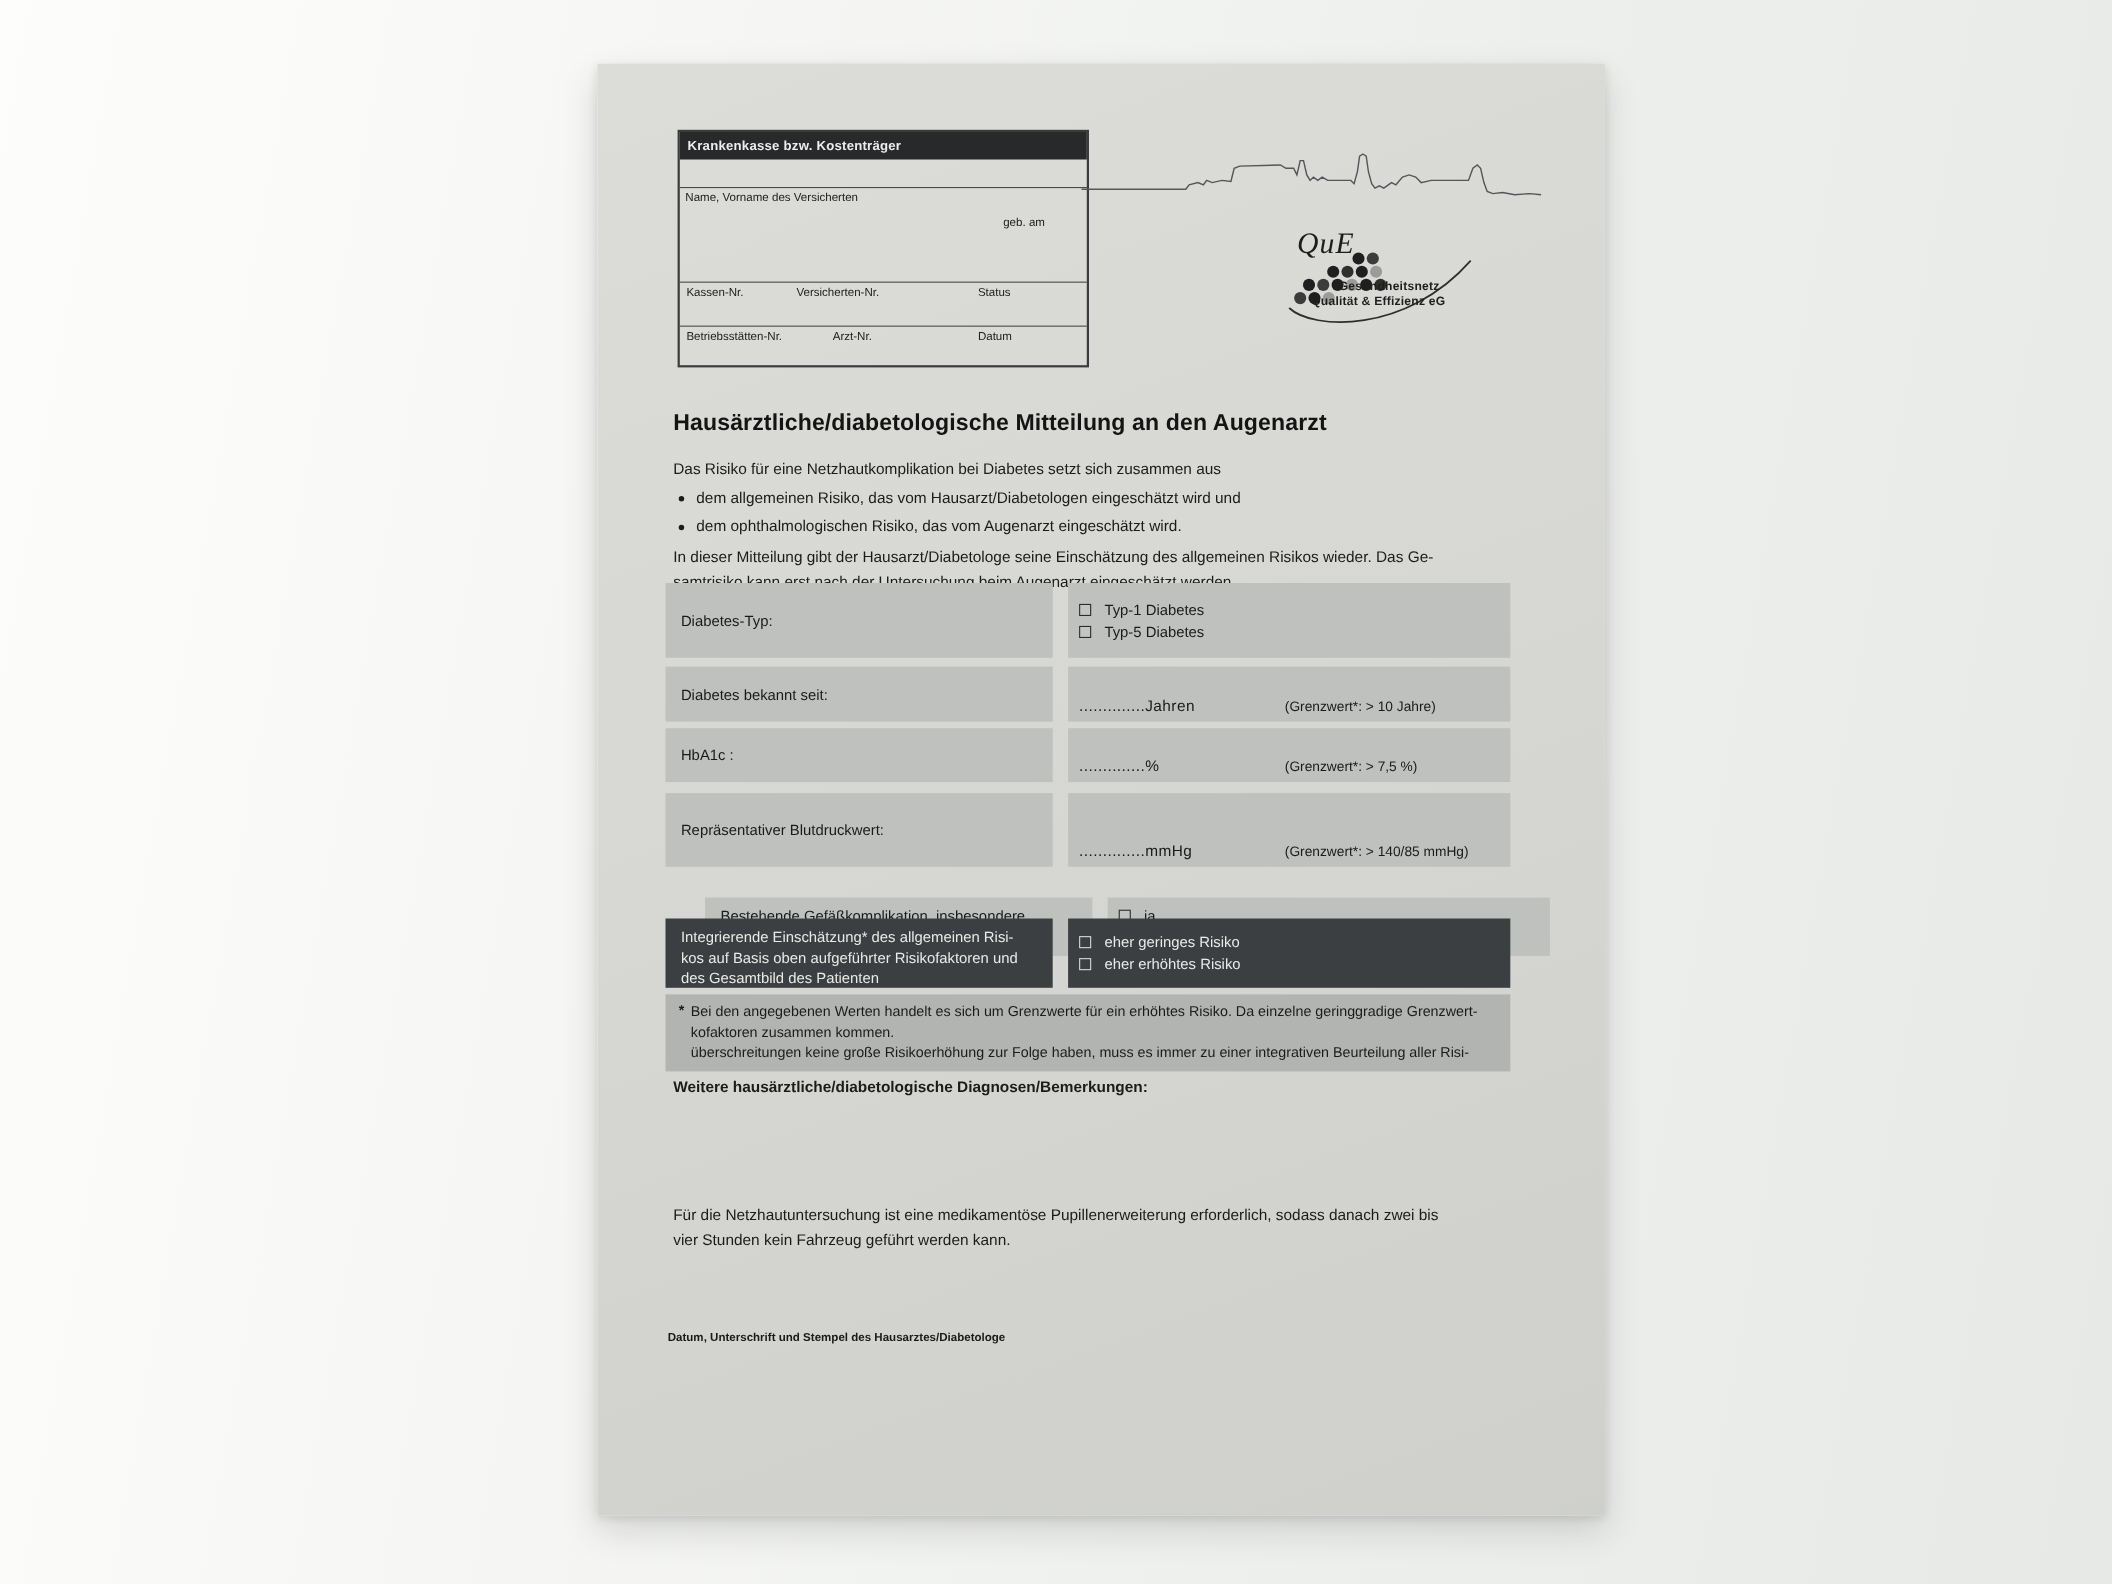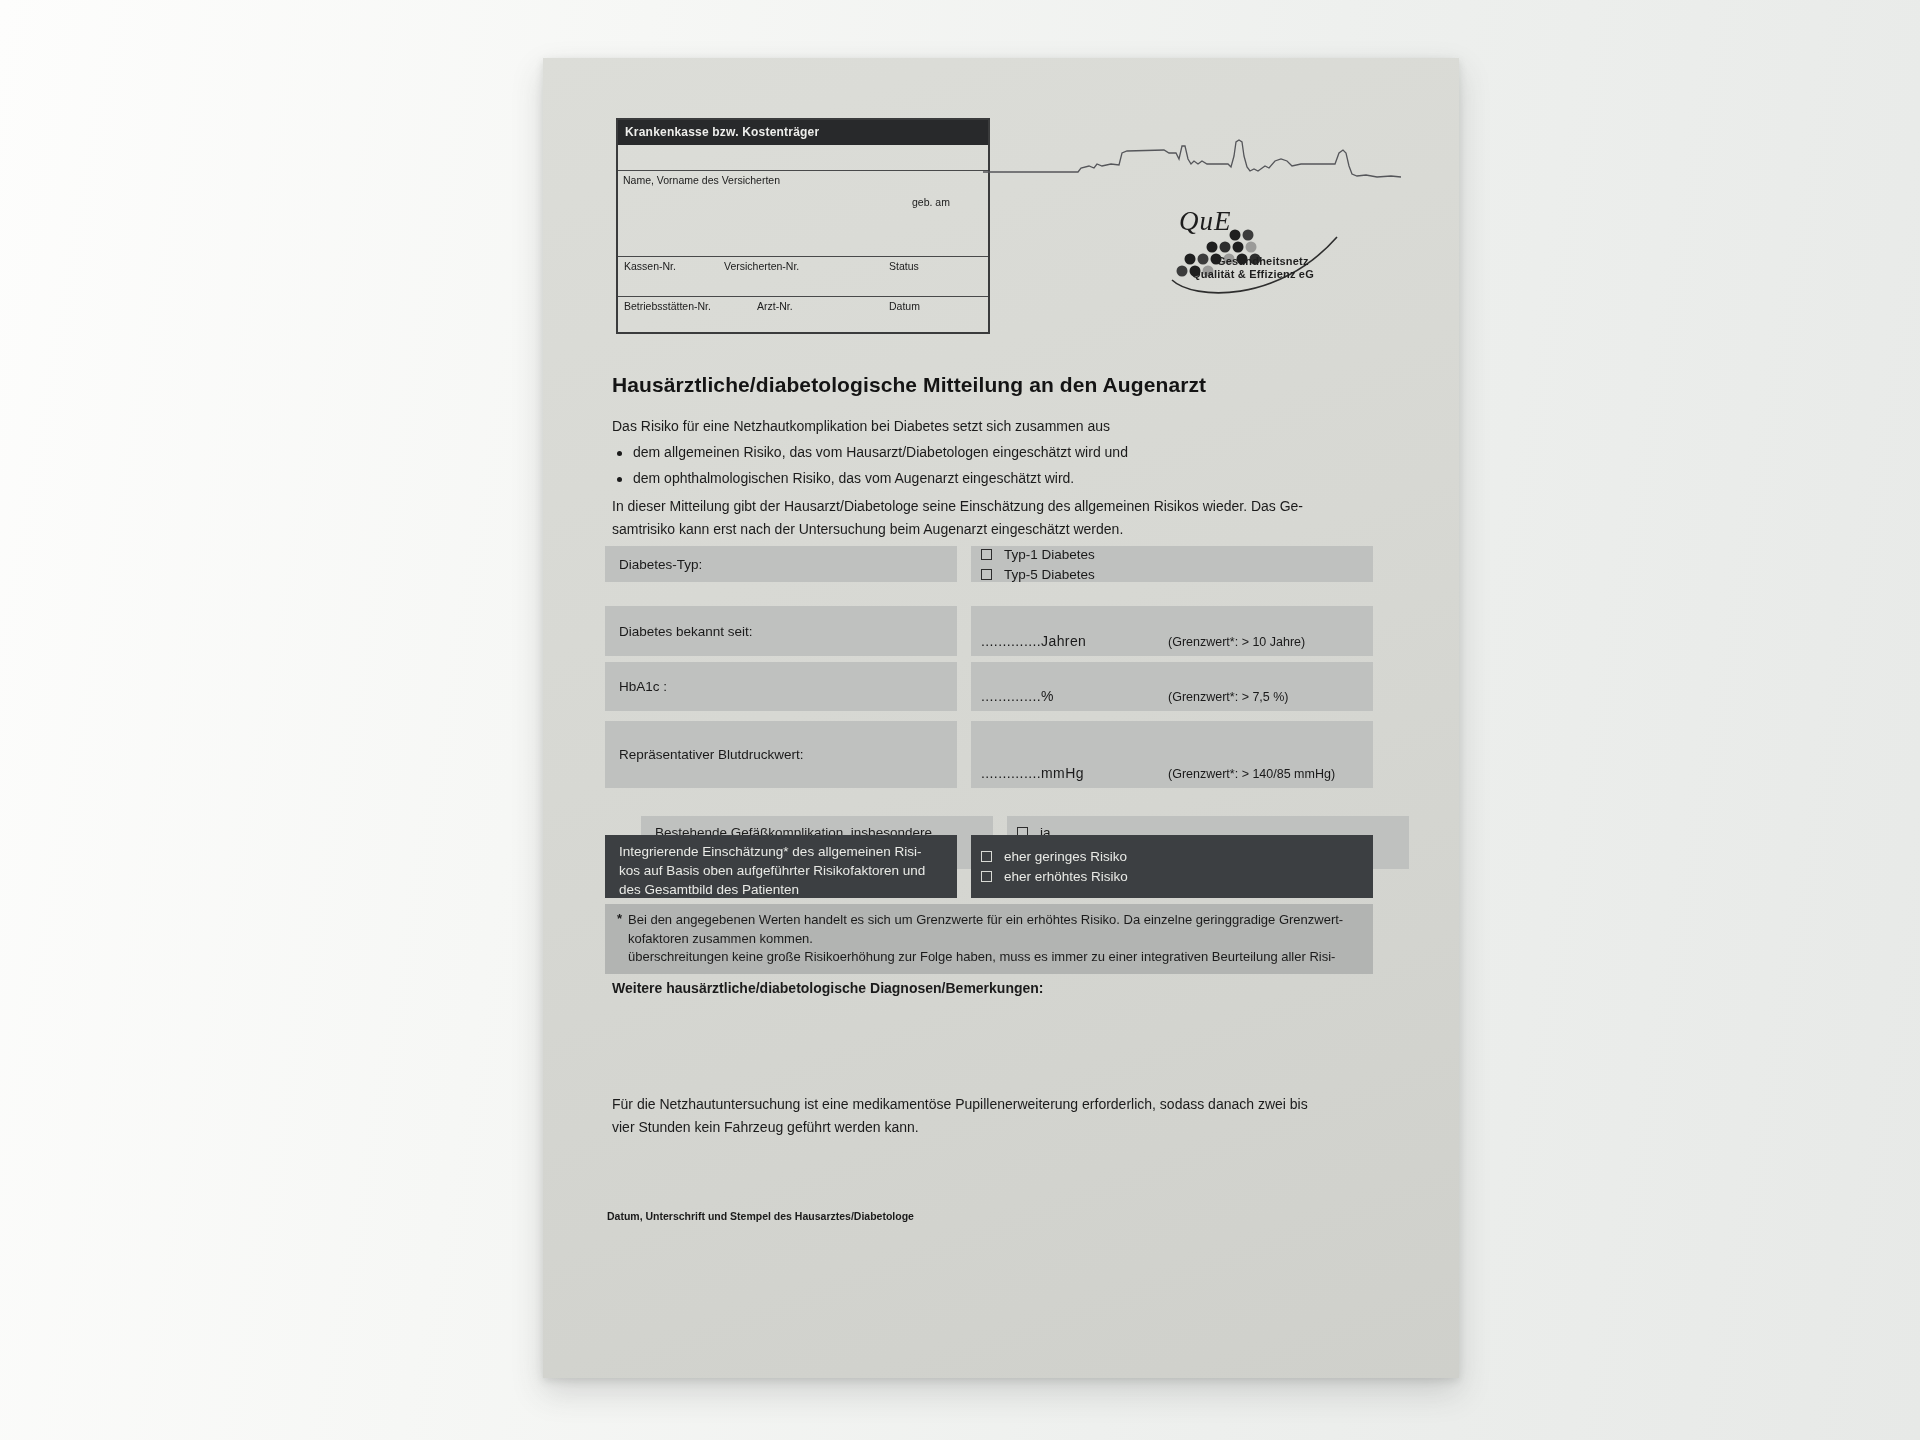--- a/index.html
+++ b/index.html
@@ -112,21 +112,21 @@
     <div class="a title" style="left:69px;top:315px;">Hausärztliche/diabetologische Mitteilung an den Augenarzt</div>
 
     <div class="a body-text" style="left:69px;top:360px;">Das Risiko für eine Netzhautkomplikation bei Diabetes setzt sich zusammen aus</div>
     <div class="bullet-dot" style="left:74px;top:393px;"></div>
     <div class="a body-text" style="left:90px;top:386px;">dem allgemeinen Risiko, das vom Hausarzt/Diabetologen eingeschätzt wird und</div>
     <div class="bullet-dot" style="left:74px;top:419px;"></div>
     <div class="a body-text" style="left:90px;top:412px;">dem ophthalmologischen Risiko, das vom Augenarzt eingeschätzt wird.</div>
     <div class="a body-text" style="left:69px;top:440px;">In dieser Mitteilung gibt der Hausarzt/Diabetologe seine Einschätzung des allgemeinen Risikos wieder. Das Ge-</div>
     <div class="a body-text" style="left:69px;top:463px;">samtrisiko kann erst nach der Untersuchung beim Augenarzt eingeschätzt werden.</div>
 
-    <div class="trow" style="top:488px;height:36px;">
+    <div class="trow" style="top:472px;height:68px;">
       <div class="cell cell-l">
         <div>Diabetes-Typ:</div>
       </div>
       <div class="cell cell-r">
         <div class="opt">
           <span class="cb"></span>
           <span>Typ-1 Diabetes</span>
         </div>
         <div class="opt">
           <span class="cb"></span>

